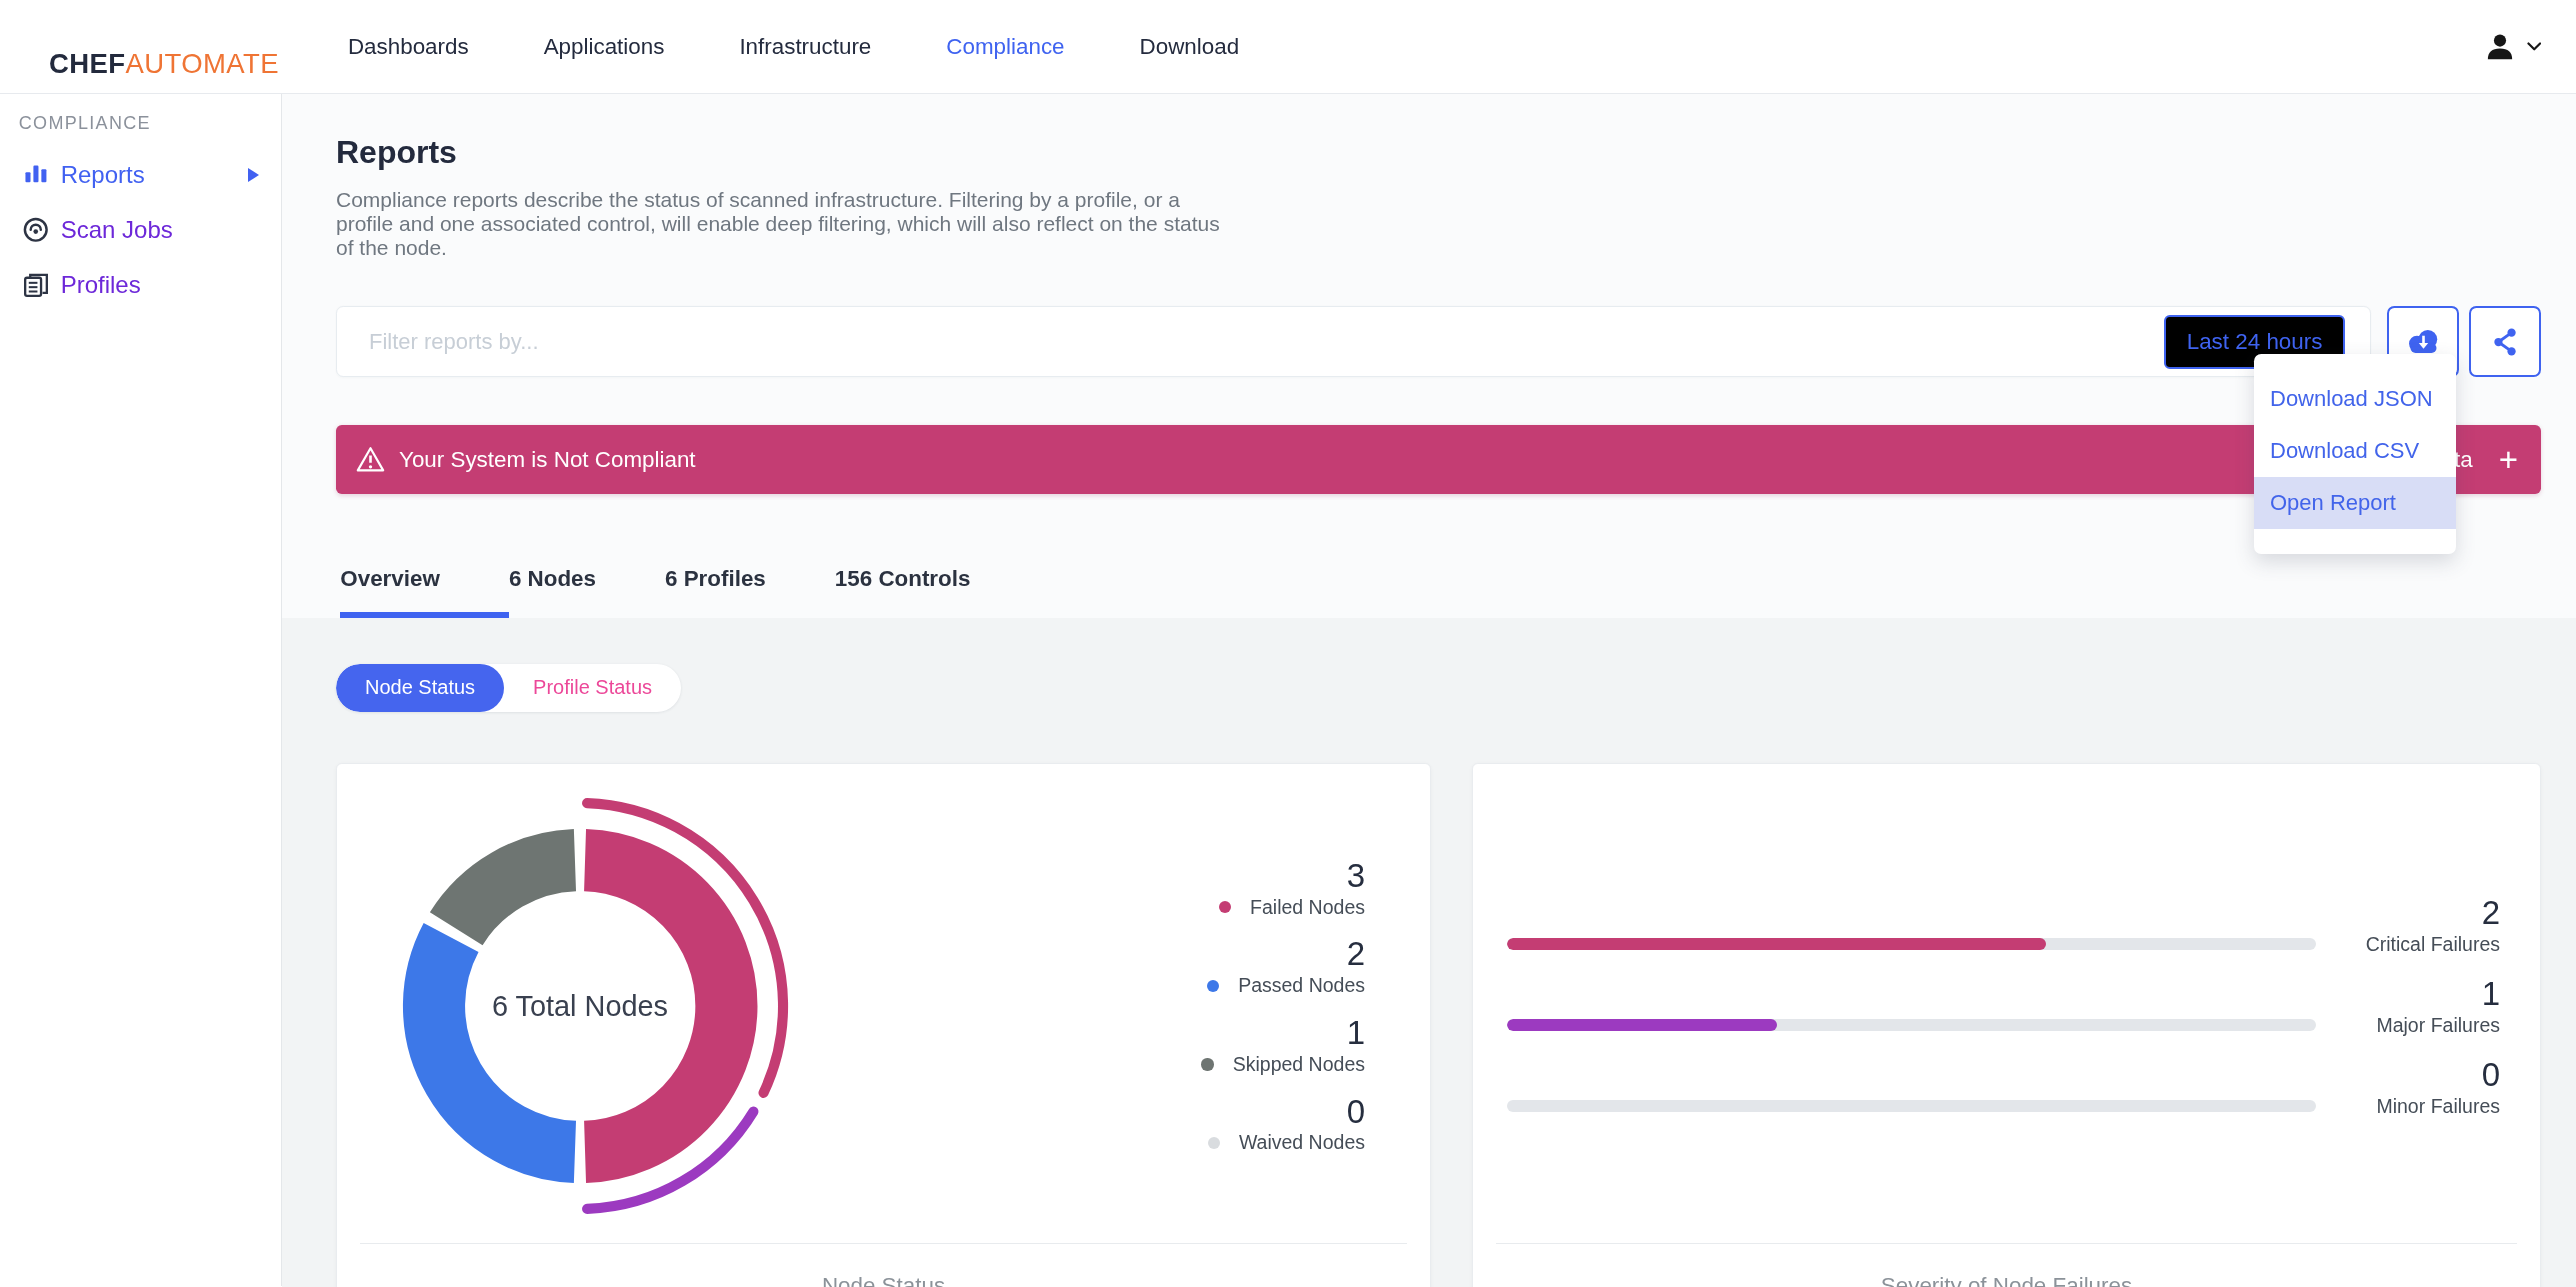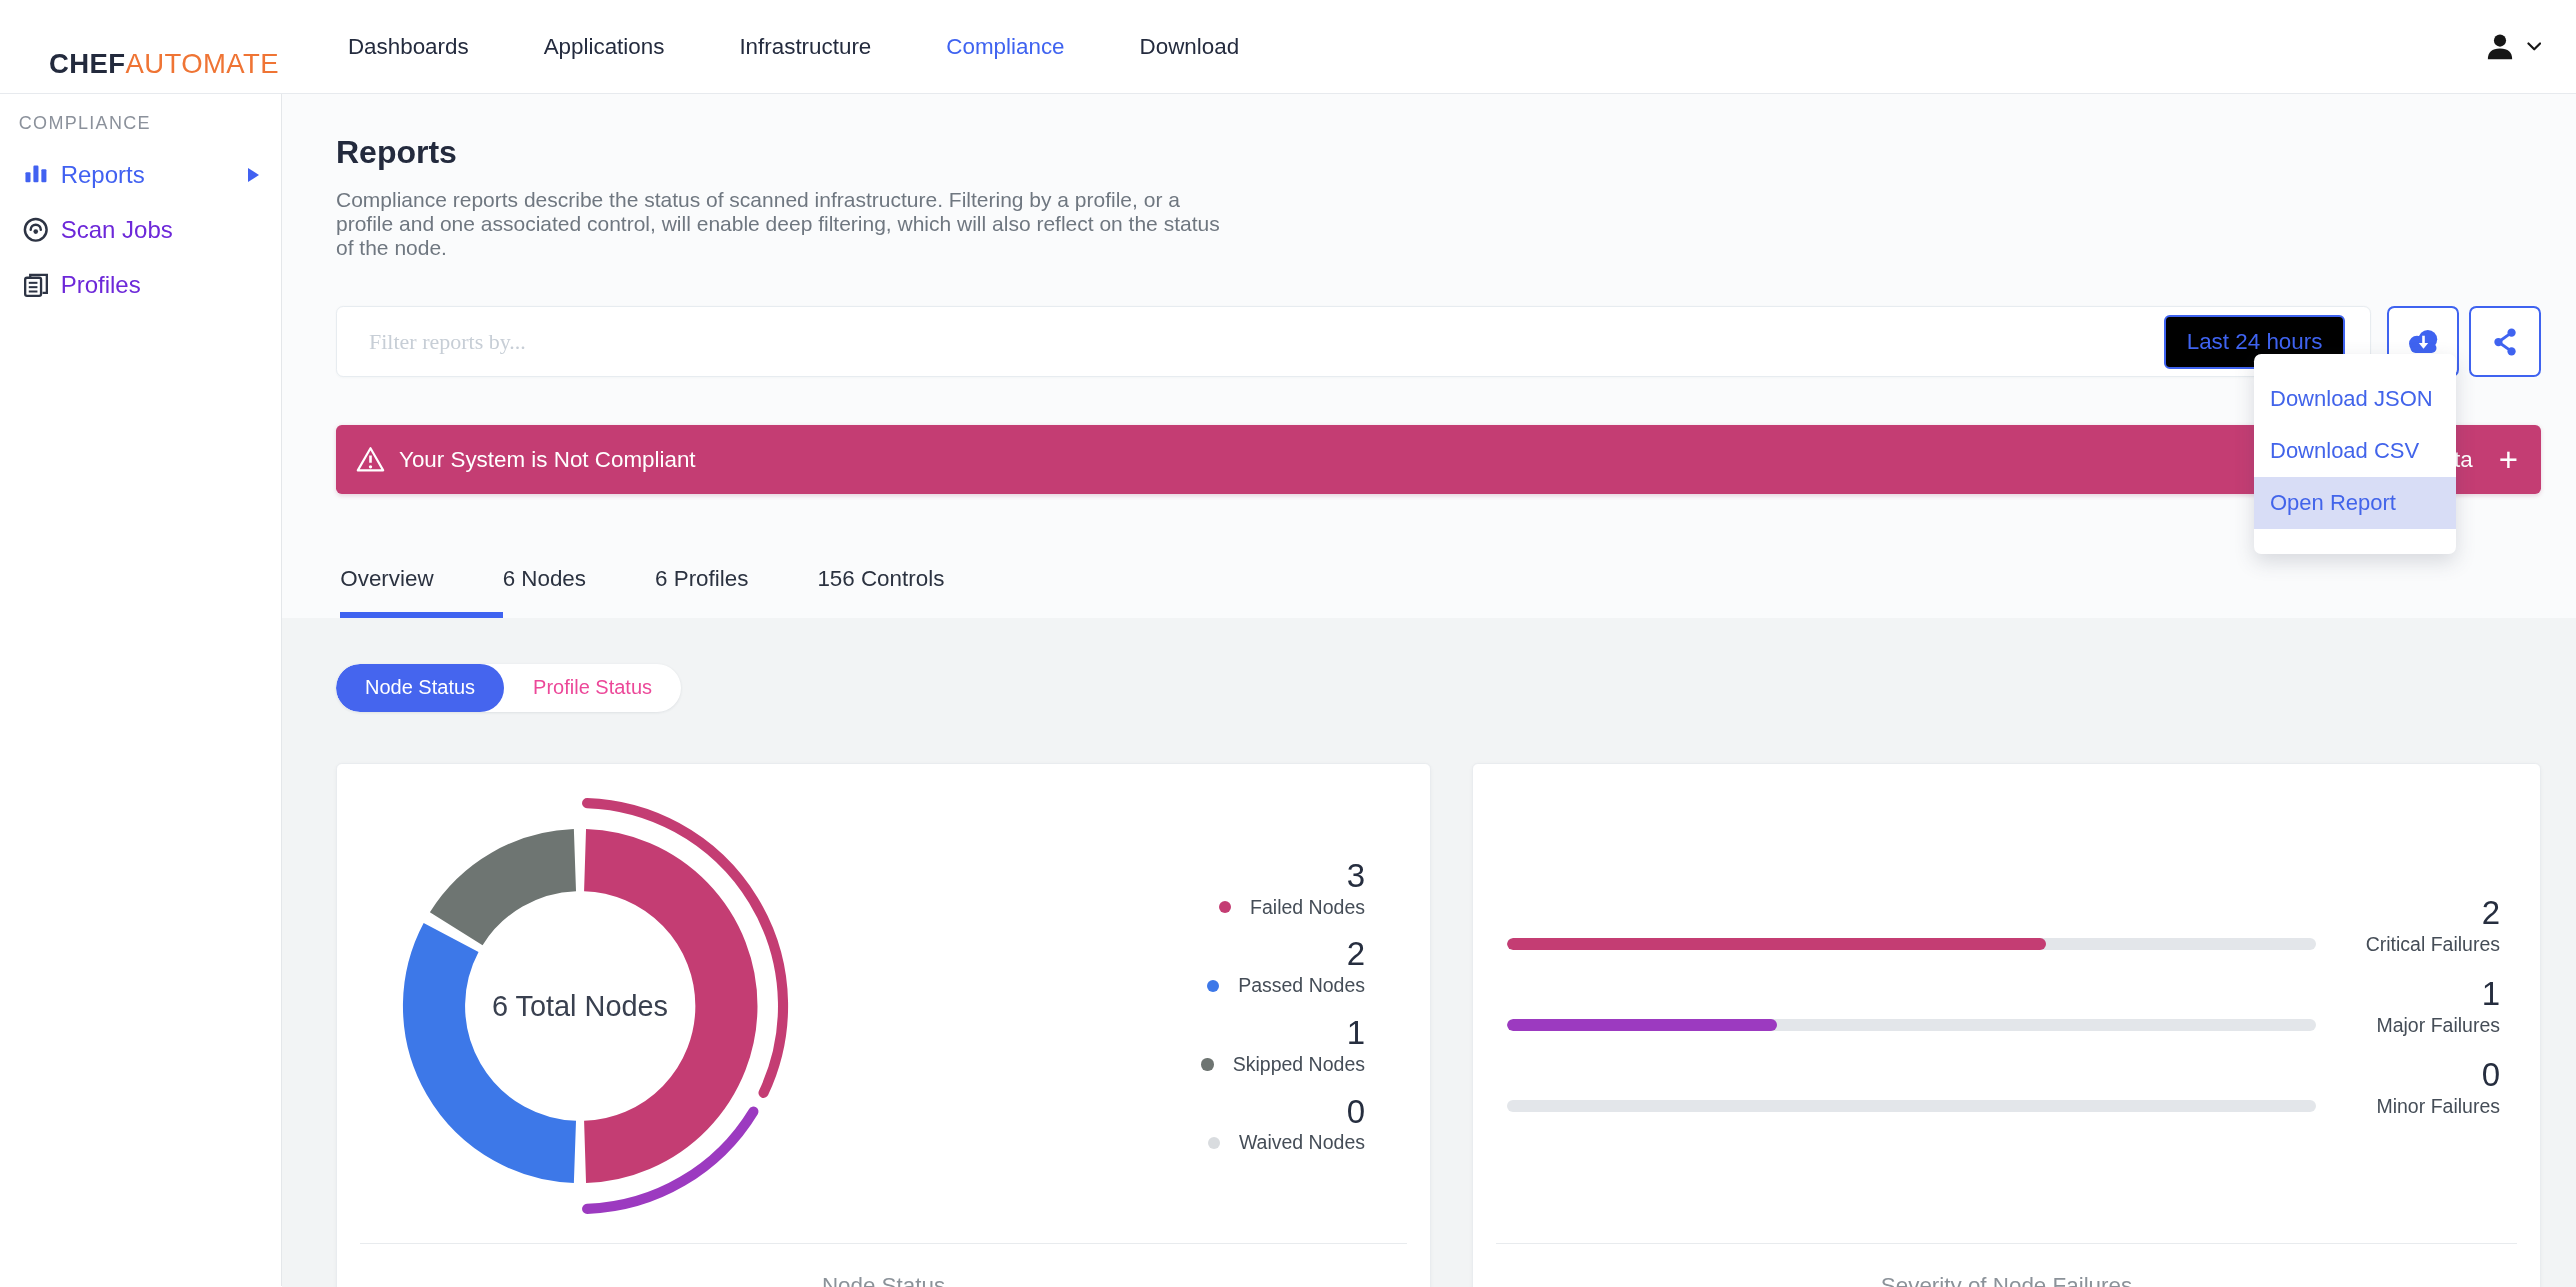--- a/index.html
+++ b/index.html
@@ -29,34 +29,34 @@
 
   main.content { flex:1; display:flex; flex-direction:column; min-width:0; }
 
   
   .hero { background:#fafbfc; padding:30px 35px 0 54px; }
   h1.page-title { font-size:32px; font-weight:700; color:#232a3d; margin-top:10px; }
   .page-desc { margin-top:17.4px; font-size:21px; line-height:24px; color:#6f7780; max-width:897px; }
 
   .filter-row { margin-top:46px; display:flex; align-items:center; }
   .filter-box { flex:1; height:71px; background:#fff; border:1.4px solid #e7ecf0; border-radius:7.2px; display:flex; align-items:center; padding:0 24.6px 0 0; box-shadow:0 0.7px 2.2px rgba(40,50,70,.03); }
-  .filter-box input { flex:1; border:none; outline:none; font-size:22px; color:#39414f; padding-left:32px; background:transparent; font-family:Liberation Serif, serif; }
+  .filter-box input { flex:1; border:none; outline:none; font-size:22px; color:#39414f; padding-left:32px; background:transparent; font-family:Liberation Sans, sans-serif; }
   .filter-box input::placeholder { color:#c7ced6; }
   .time-btn { border:2.2px solid #3f63f0; color:#3f63f0; background:#000000; border-radius:5.8px; font-size:22.4px; padding:0 21px; height:54px; cursor:pointer; font-family:inherit; white-space:nowrap; }
   .icon-btn { width:72px; height:71px; border:2.2px solid #3f63f0; border-radius:7.2px; background:#fff; display:flex; align-items:center; justify-content:center; cursor:pointer; }
   .icon-btn.dl { margin-left:16px; }
   .icon-btn.share { margin-left:10px; }
 
   .banner { margin-top:48px; height:69px; background:#c43d73; border-radius:5.8px; display:flex; align-items:center; padding-left:19.5px; position:relative; color:#fff; box-shadow:0 1.4px 4.3px rgba(150,40,90,.18); }
   .banner .b-msg { margin-left:14.5px; font-size:22.4px; }
   .banner-trailing { position:absolute; right:23px; top:0; height:100%; display:flex; align-items:center; gap:26px; }
   .banner-trailing .frag { font-size:22.4px; }
   .banner-trailing .plus { font-size:33px; font-weight:300; line-height:1; cursor:pointer; }
 
-  .tabs { margin-top:72px; display:flex; margin-left:4.3px; }
+  .tabs { margin-top:72px; display:flex; margin-left:4.3px;font-weight:bold; }
   .tab { font-size:22.4px; color:#2b3240; padding:0 69px 19.5px 0; border-bottom:6.5px solid transparent; cursor:pointer; }
   .tab.active { border-bottom-color:#3f63f0; }
 
   
   .gray-zone { flex:1; background:#f2f4f5; padding:46px 35px 0 54px; }
   .pill-group { display:inline-flex; background:#fff; border-radius:29px; box-shadow:0 0.7px 2.9px rgba(30,40,60,.10); overflow:hidden; }
   .pill { height:48px; display:flex; align-items:center; padding:0 29px; font-size:20px; color:#ec4899; cursor:pointer; border-radius:29px; }
   .pill.selected { background:#4565ee; color:#fff; }
 
   .cards { display:flex; gap:41px; margin-top:51px; }

